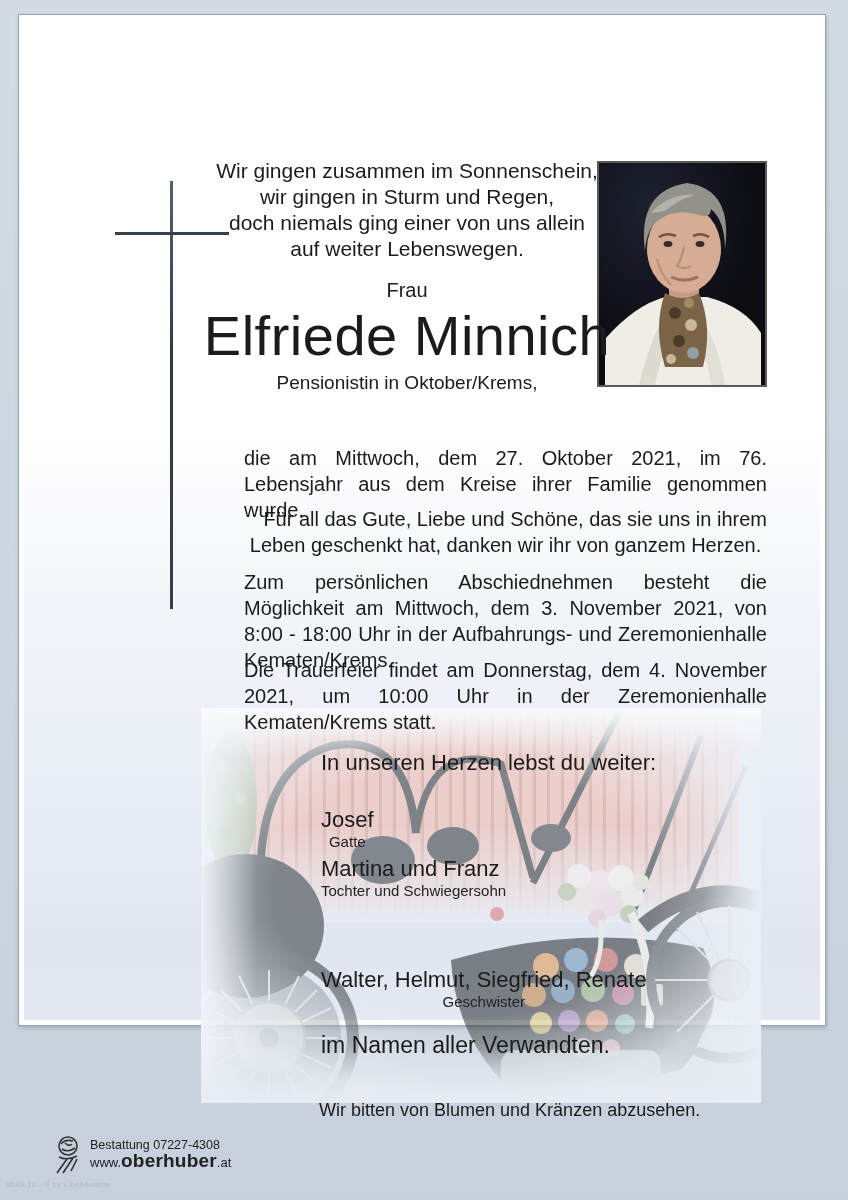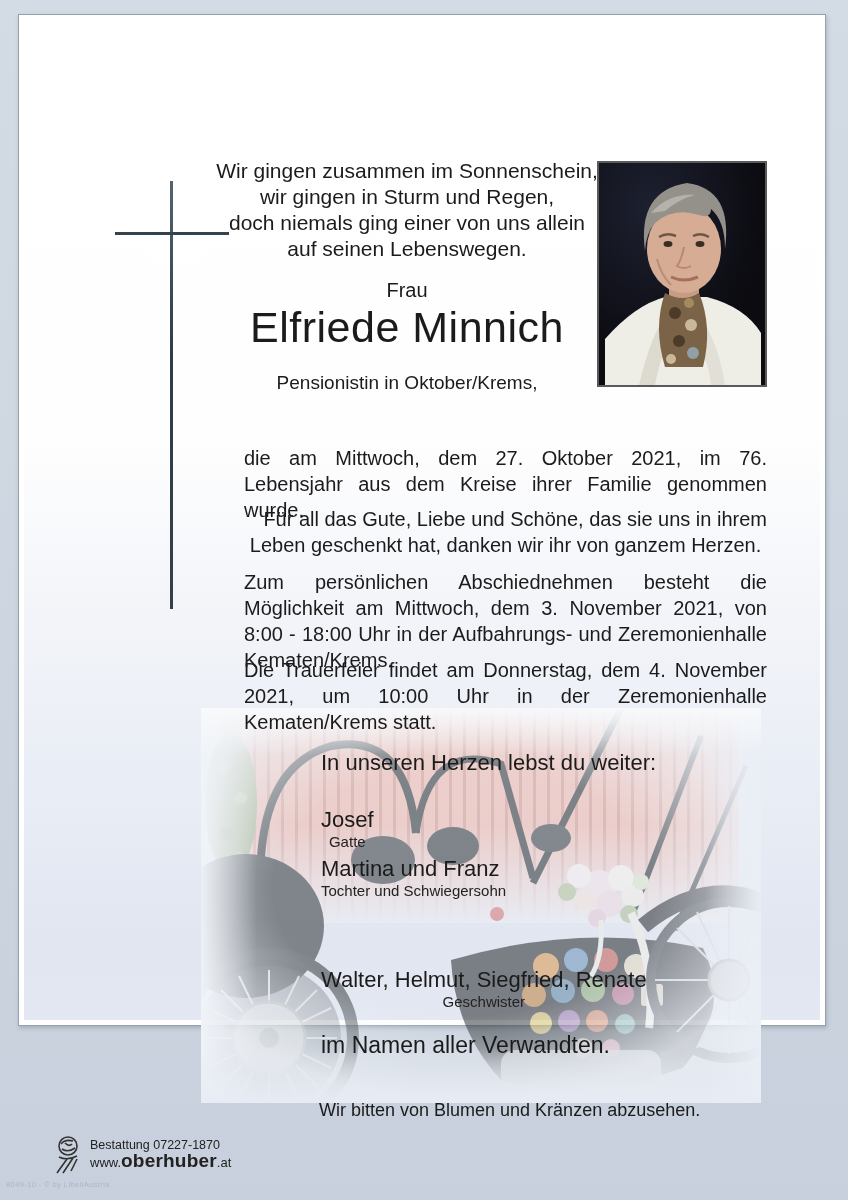--- a/index.html
+++ b/index.html
@@ -23,21 +23,21 @@
   
   .photo{position:absolute;left:578px;top:146px;width:170px;height:226px;
     border:2px solid #5a5a5a;box-sizing:border-box;background:#0b0b10;}
   .photo svg{display:block;width:100%;height:100%;}
   
   .poem{position:absolute;left:128px;top:143px;width:520px;text-align:center;
     font-size:21px;line-height:26px;}
   .t-center{position:absolute;left:128px;width:520px;text-align:center;}
   .intro{top:231px;font-size:21px;}
   .salutation{top:264px;font-size:20px;}
-  .deceased-name{top:288px;font-size:43px;letter-spacing:.5px;}
+  .deceased-name{top:288px;font-size:56px;letter-spacing:.5px;}
   .subtitle{top:357px;font-size:19px;}
   
   .para{position:absolute;left:225px;width:523px;font-size:20px;line-height:26px;
     text-align:justify;text-align-last:left;}
   .para.centered{text-align:right;text-align-last:center;}
   .p1{top:430px;} .p2{top:491px;} .p3{top:554px;} .p4{top:642px;}
   
   .moto{position:absolute;left:182px;top:693px;width:560px;height:395px;}
   .moto svg{display:block;width:100%;height:100%;opacity:.5;}
   .moto-fade{position:absolute;left:182px;top:693px;width:560px;height:395px;
@@ -221,21 +221,21 @@
           <circle cx="94" cy="190" r="6" fill="#8fa0a8"></circle>
         <circle cx="72" cy="196" r="5" fill="#c9b998"></circle>
           <circle cx="90" cy="140" r="5" fill="#a58a5e"></circle>
       </svg>
     </div>
 
     <div class="poem">
       <div>Wir gingen zusammen im Sonnenschein,</div>
       <div>wir gingen in Sturm und Regen,</div>
       <div>doch niemals ging einer von uns allein</div>
-      <div>auf seinen Lebenswegen.</div>
+      <div>auf weiter Lebenswegen.</div>
     </div>
 
     <div class="t-center salutation">Frau</div>
     <div class="t-center deceased-name">Elfriede Minnich</div>
     <div class="t-center subtitle">Pensionistin in Oktober/Krems,</div>
 
     <div class="para p1">die am Mittwoch, dem 27. Oktober 2021, im 76. Lebensjahr aus dem Kreise ihrer Familie genommen wurde.</div>
     <div class="para p2 centered">Für all das Gute, Liebe und Schöne, das sie uns in ihrem Leben geschenkt hat, danken wir ihr von ganzem Herzen.</div>
     <div class="para p3">Zum persönlichen Abschiednehmen besteht die Möglichkeit am Mittwoch, dem 3. November 2021, von 8:00 - 18:00 Uhr in der Aufbahrungs- und Zeremonienhalle Kematen/Krems.</div>
     <div class="para p4">Die Trauerfeier findet am Donnerstag, dem 4. November 2021, um 10:00 Uhr in der Zeremonienhalle Kematen/Krems statt.</div>
@@ -261,20 +261,20 @@
     <div class="logo">
       <svg class="logo-mark" viewBox="0 0 32 40" aria-hidden="true">
         <g fill="none" stroke="#333" stroke-width="1.6">
           <circle cx="15" cy="11" r="9"></circle>
           <path d="M 8 9 Q 12 4 20 6 M 9 14 Q 15 18 22 13 M 12 8 Q 16 12 19 9"></path>
           <path d="M 6 22 Q 14 26 24 21"></path>
           <path d="M 4 38 L 14 24 M 10 38 L 20 23 M 18 36 L 24 24"></path>
         </g>
       </svg>
       <div>
-        <div class="logo-line1">Bestattung 07227-1870</div>
+        <div class="logo-line1">Bestattung 07227-4308</div>
         <div class="logo-line2"><span>www.</span><span class="logo-brand">oberhuber</span><span>.at</span></div>
       </div>
     </div>
   </div>
 
   <div class="print-credit">8049-10 - © by LibellAustria</div>
 </div>
 
 </body></html>

